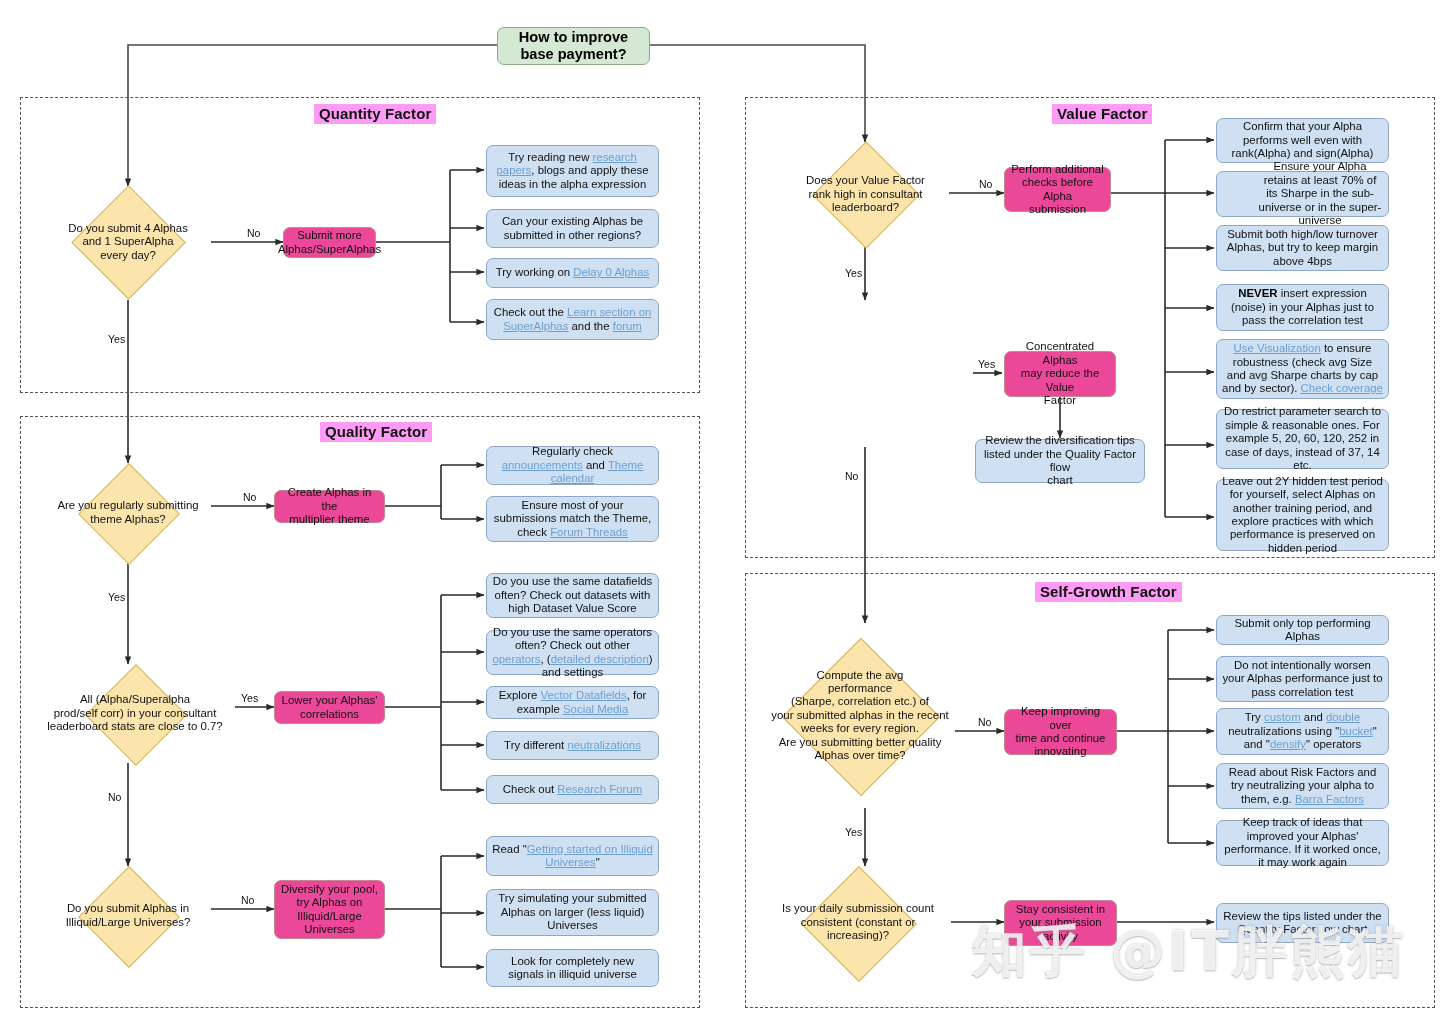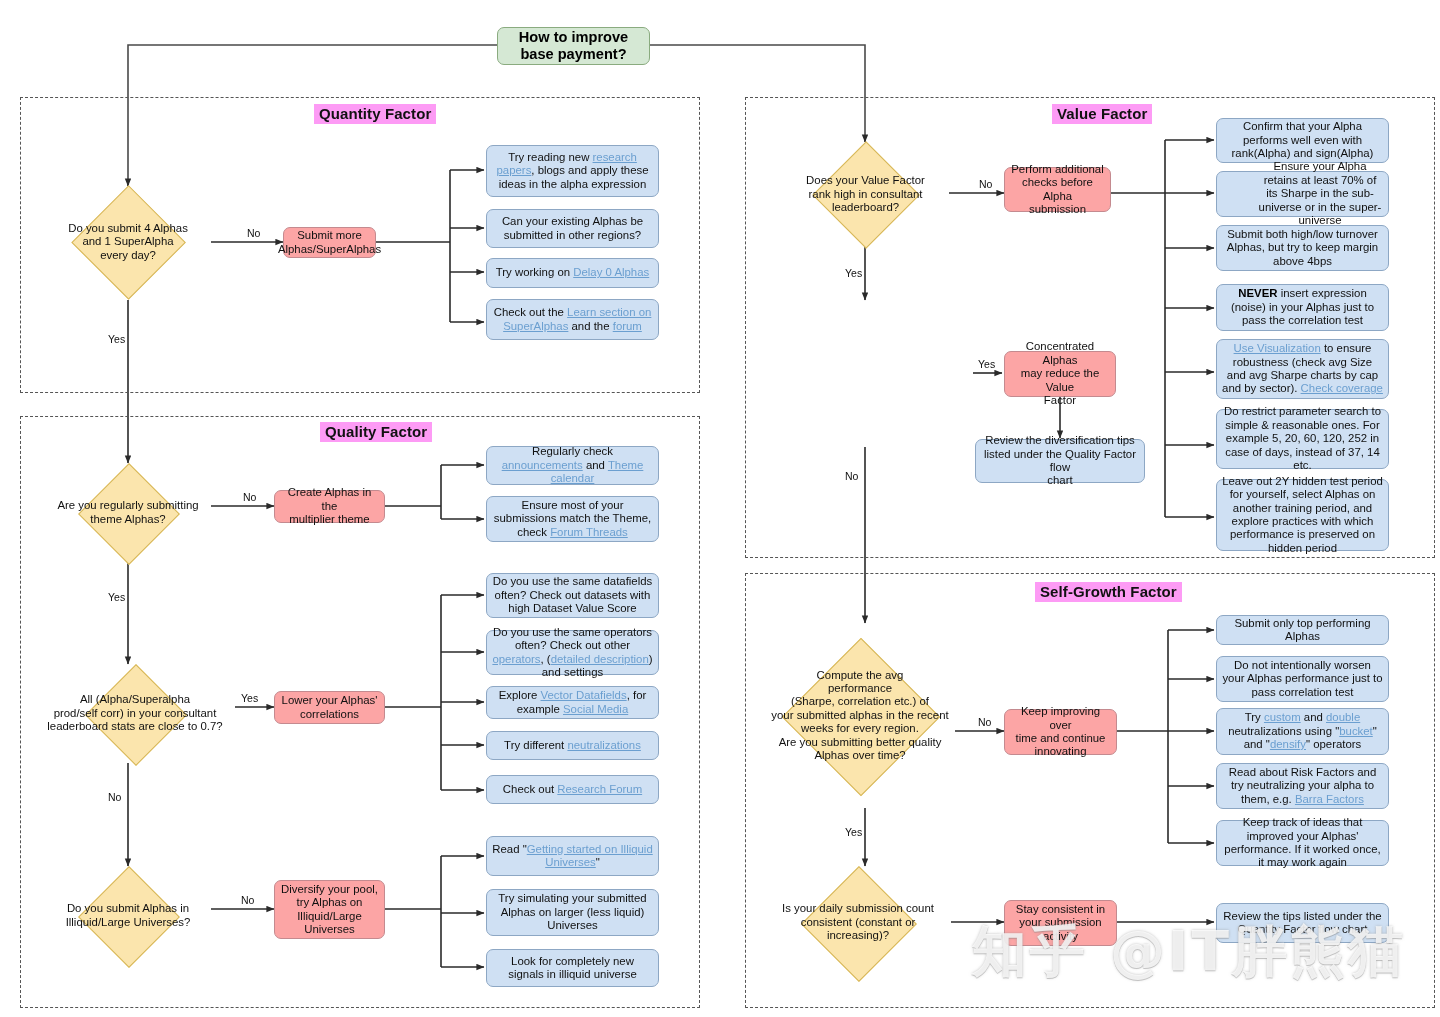--- a/index.html
+++ b/index.html
@@ -43,21 +43,21 @@
     border:1px solid #8aab7f;
     border-radius:7px;
     background:#d5e8d4;
     font-weight:bold;
     font-size:14.6px;line-height:17.5px;
     color:#000;
   }
   .action{
     border:1px solid #c48a8f;
     border-radius:7px;
-    background:#fca5a5;
+    background:#ec4899;
     color:#101010;
   }
   .tip{
     border:1px solid #8da7c4;
     border-radius:7px;
     background:#cfe0f3;
     color:#101010;
   }
   .diamond{
     position:absolute;

